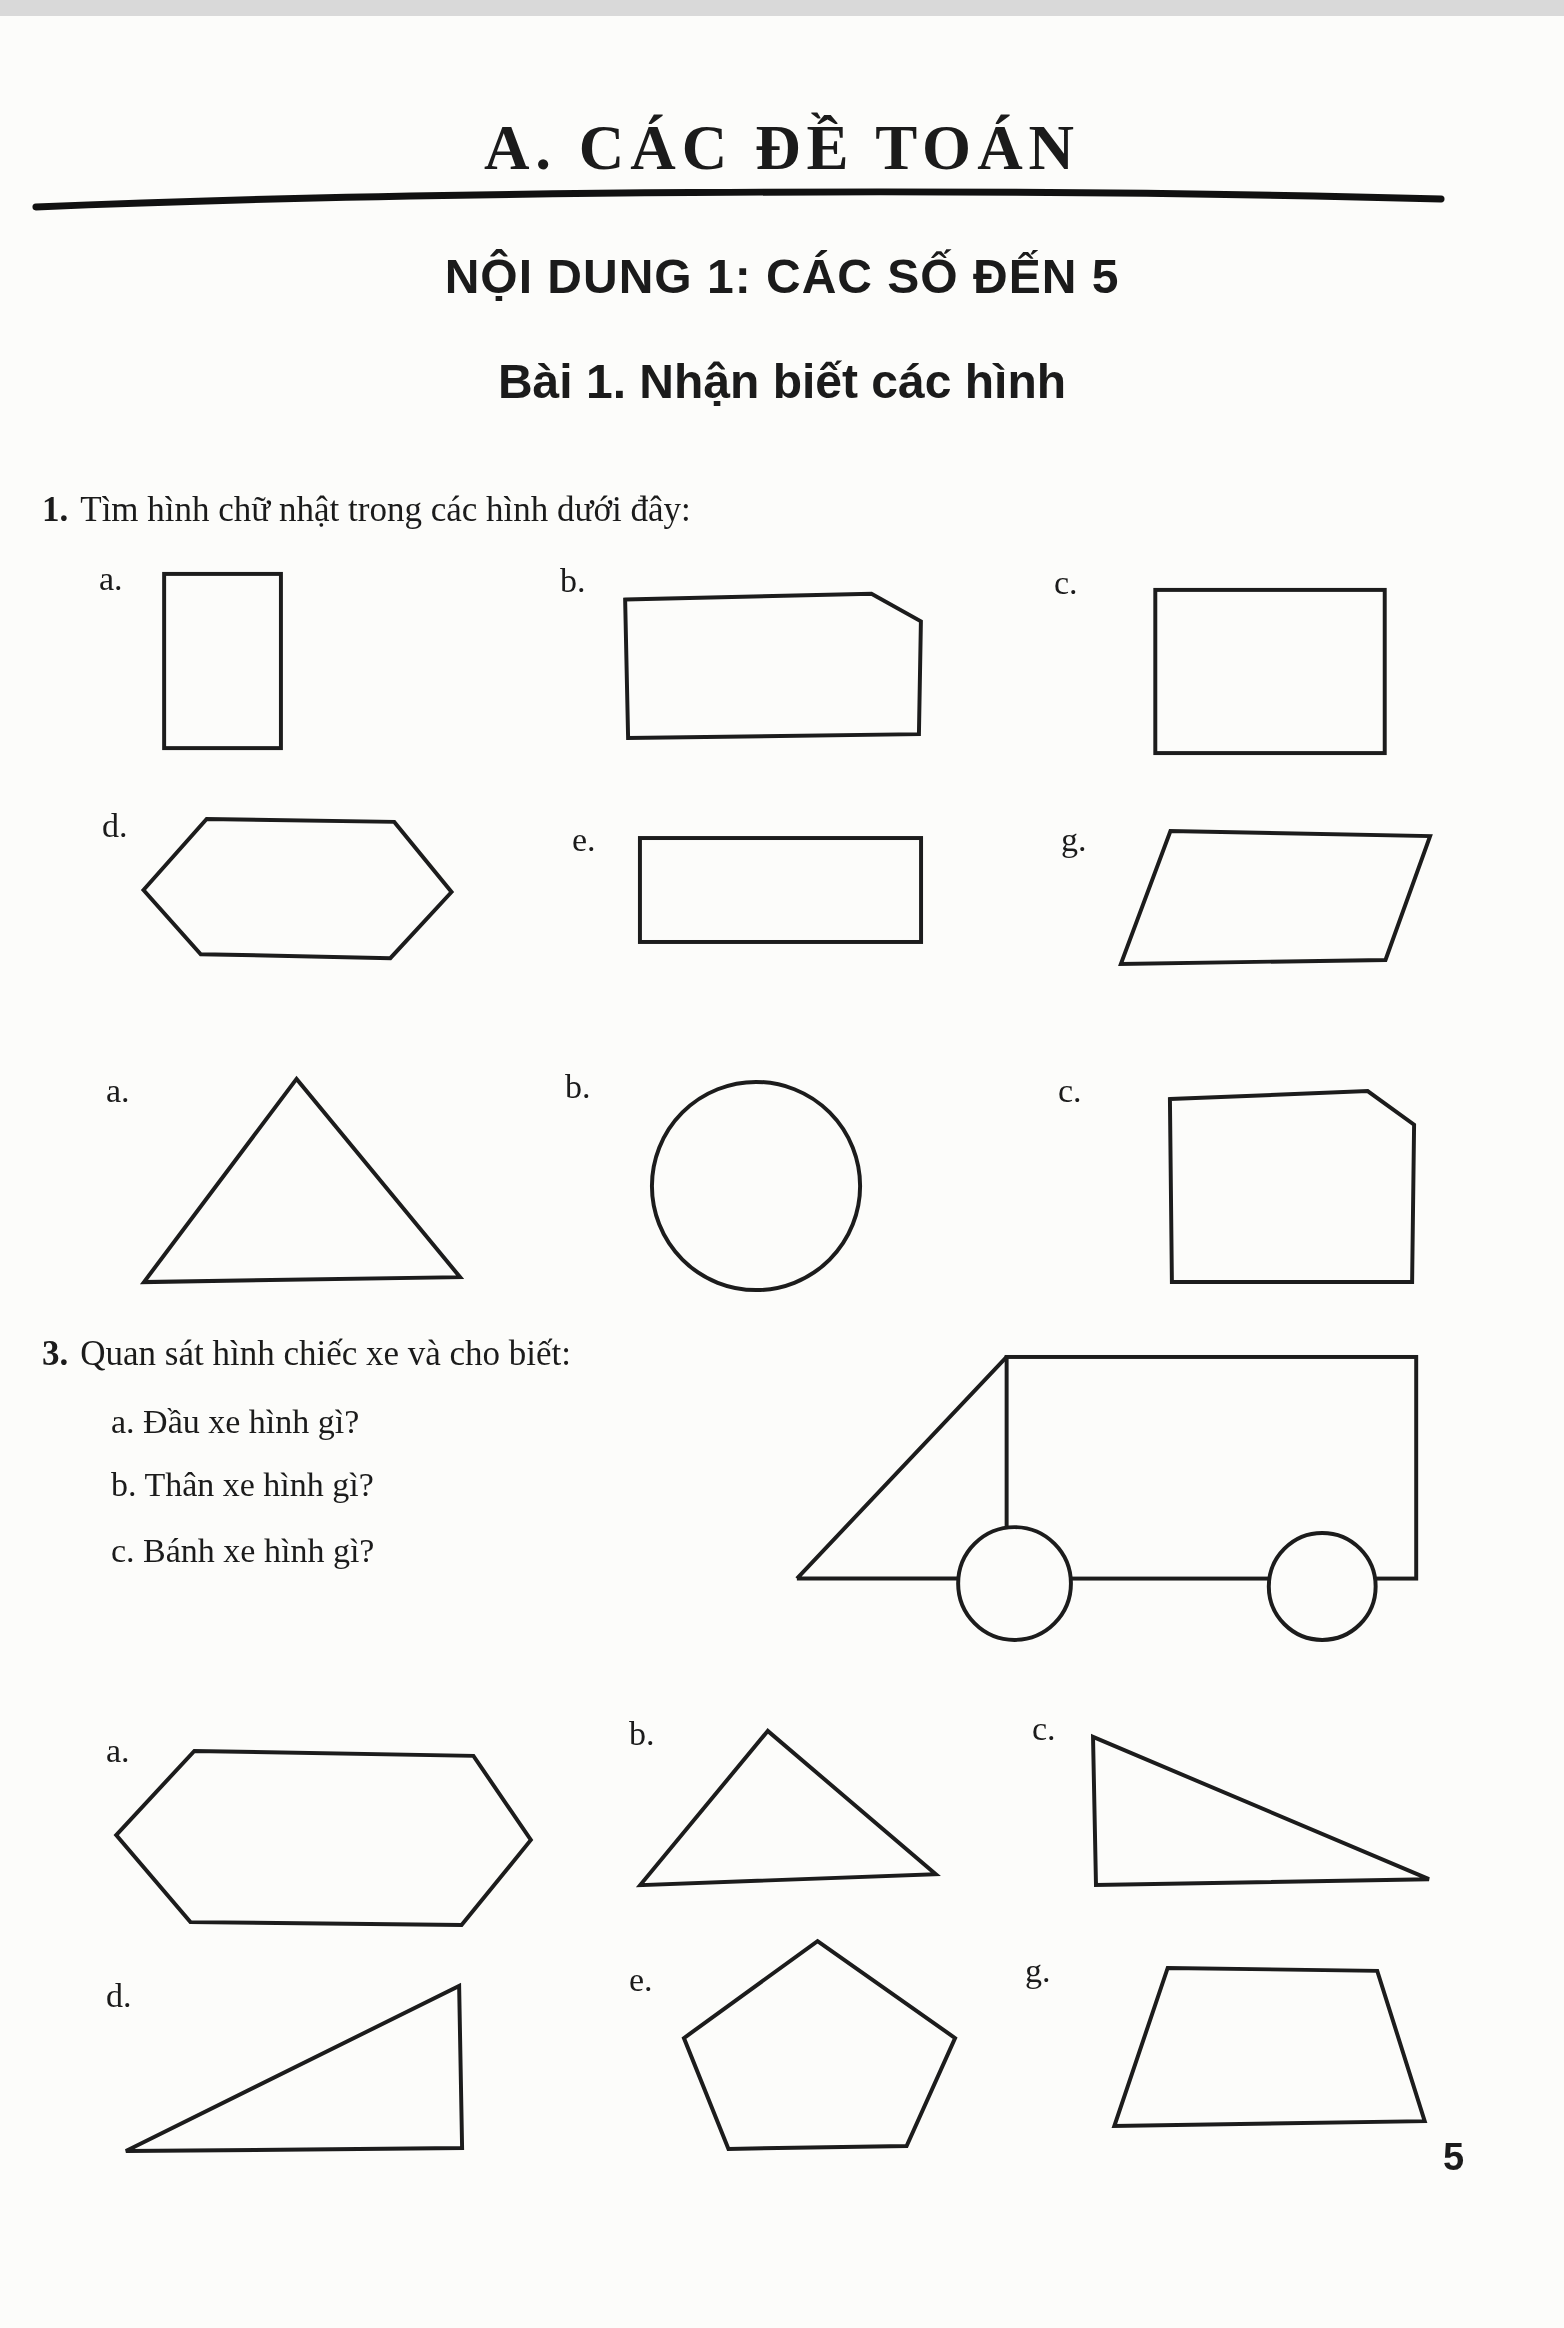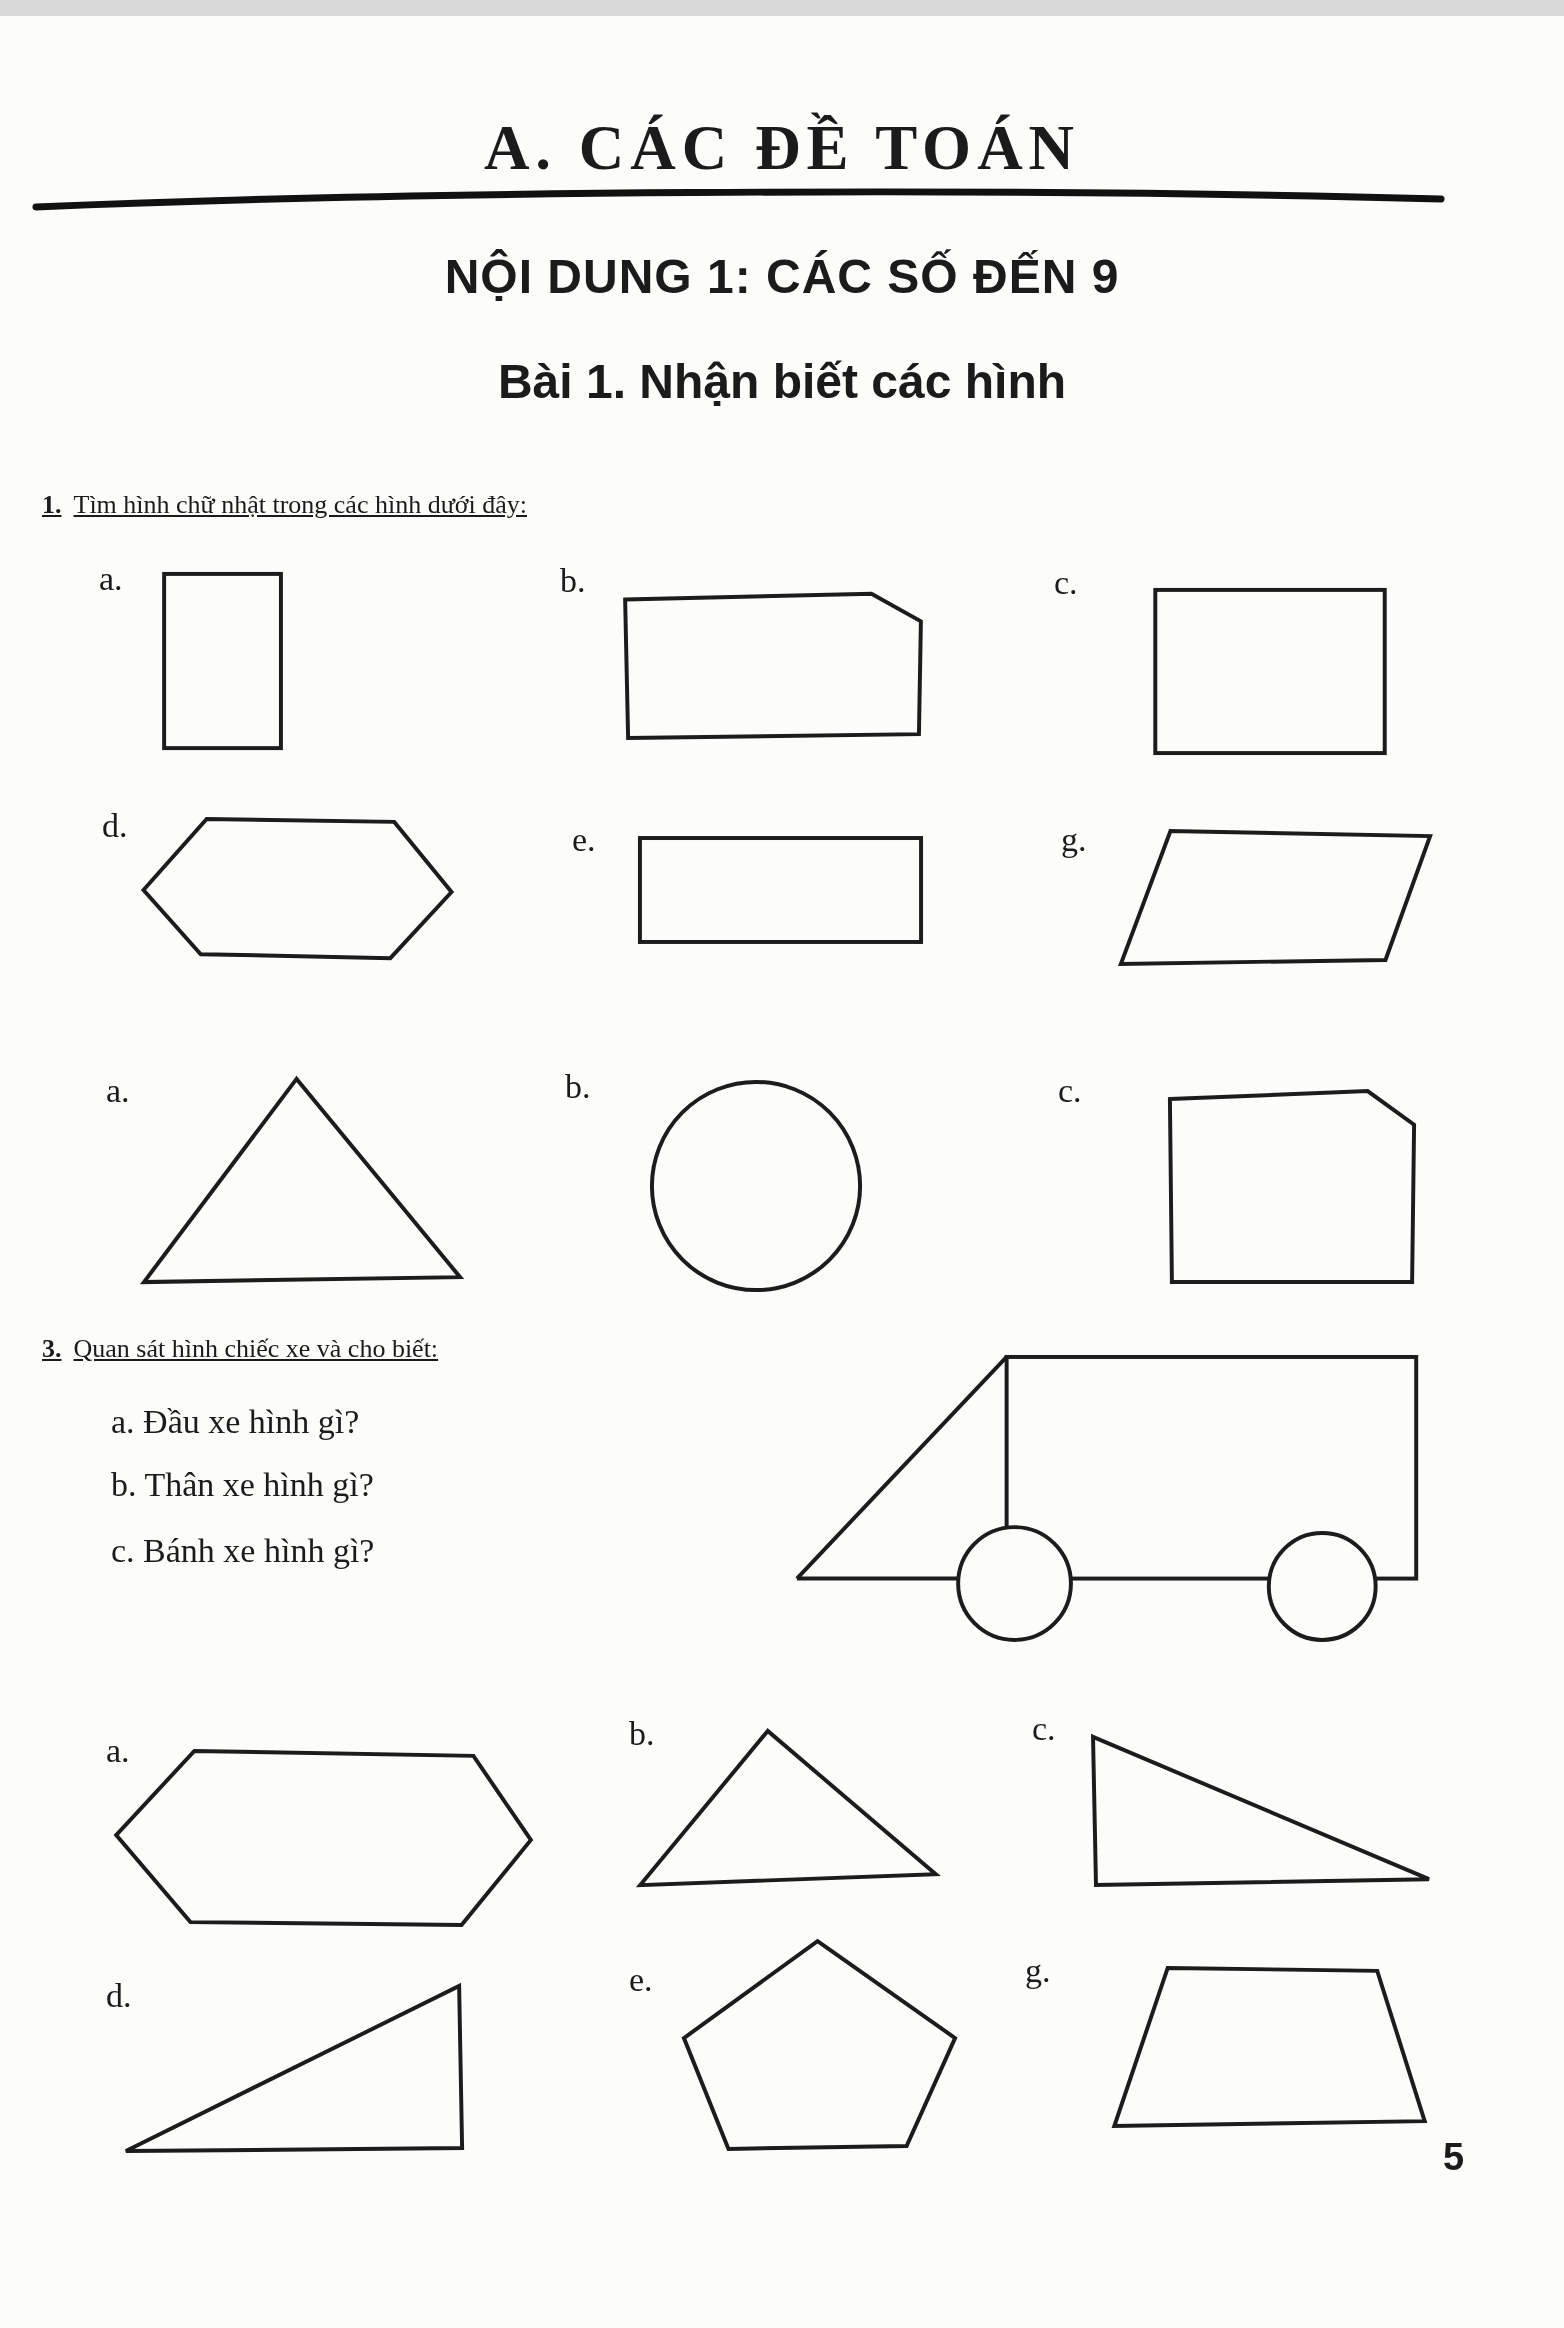--- a/index.html
+++ b/index.html
@@ -23,21 +23,21 @@
   .section-heading {
     top:232px;
     font-family:"Liberation Sans", sans-serif;
     font-weight:700; font-size:48px; letter-spacing:1px;
   }
   .lesson-heading {
     top:337px;
     font-family:"Liberation Sans", sans-serif;
     font-weight:700; font-size:48px;
   }
-  .qline { font-size:26px;text-decoration:underline; }
+  .qline { font-size:35px; }
   .qnum  { font-weight:700; margin-right:12px; }
   .sub   { font-size:34px; }
   .shape-label { font-size:34px; }
   .page-num {
     font-family:"Liberation Sans", sans-serif;
     font-weight:700; font-size:38px;
   }
   svg.shape { display:block; }
   svg.shape .ln { fill:none; stroke:#1c1c1c; stroke-width:4; }
   svg.shape .wheel { fill:#fcfcfa; stroke:#1c1c1c; stroke-width:4; }
@@ -45,21 +45,21 @@
 </style>
 </head>
 <body>
 
 <div class="page">
 
   <div class="abs centered page-title">A. CÁC ĐỀ TOÁN</div>
   <svg class="abs swoosh" style="left:28px; top:166px;" width="1421" height="34" viewBox="0 0 1435 34">
     <path d="M 8 25 C 360 10, 950 4, 1427 17"></path>
   </svg>
-  <div class="abs centered section-heading">NỘI DUNG 1: CÁC SỐ ĐẾN 9</div>
+  <div class="abs centered section-heading">NỘI DUNG 1: CÁC SỐ ĐẾN 5</div>
   <div class="abs centered lesson-heading">Bài 1. Nhận biết các hình</div>
 
   <p class="abs qline" style="left:42px; top:473px;">
     <span class="qnum">1.</span><span>Tìm hình chữ nhật trong các hình dưới đây:</span>
   </p>
 
   <span class="abs shape-label" style="left:99px; top:543px;">a.</span>
   <svg class="abs shape" style="left:156px; top:550px;" width="139" height="193" viewBox="0 0 140 195">
     <rect class="ln" x="8" y="8" width="118" height="176"></rect>
   </svg>

